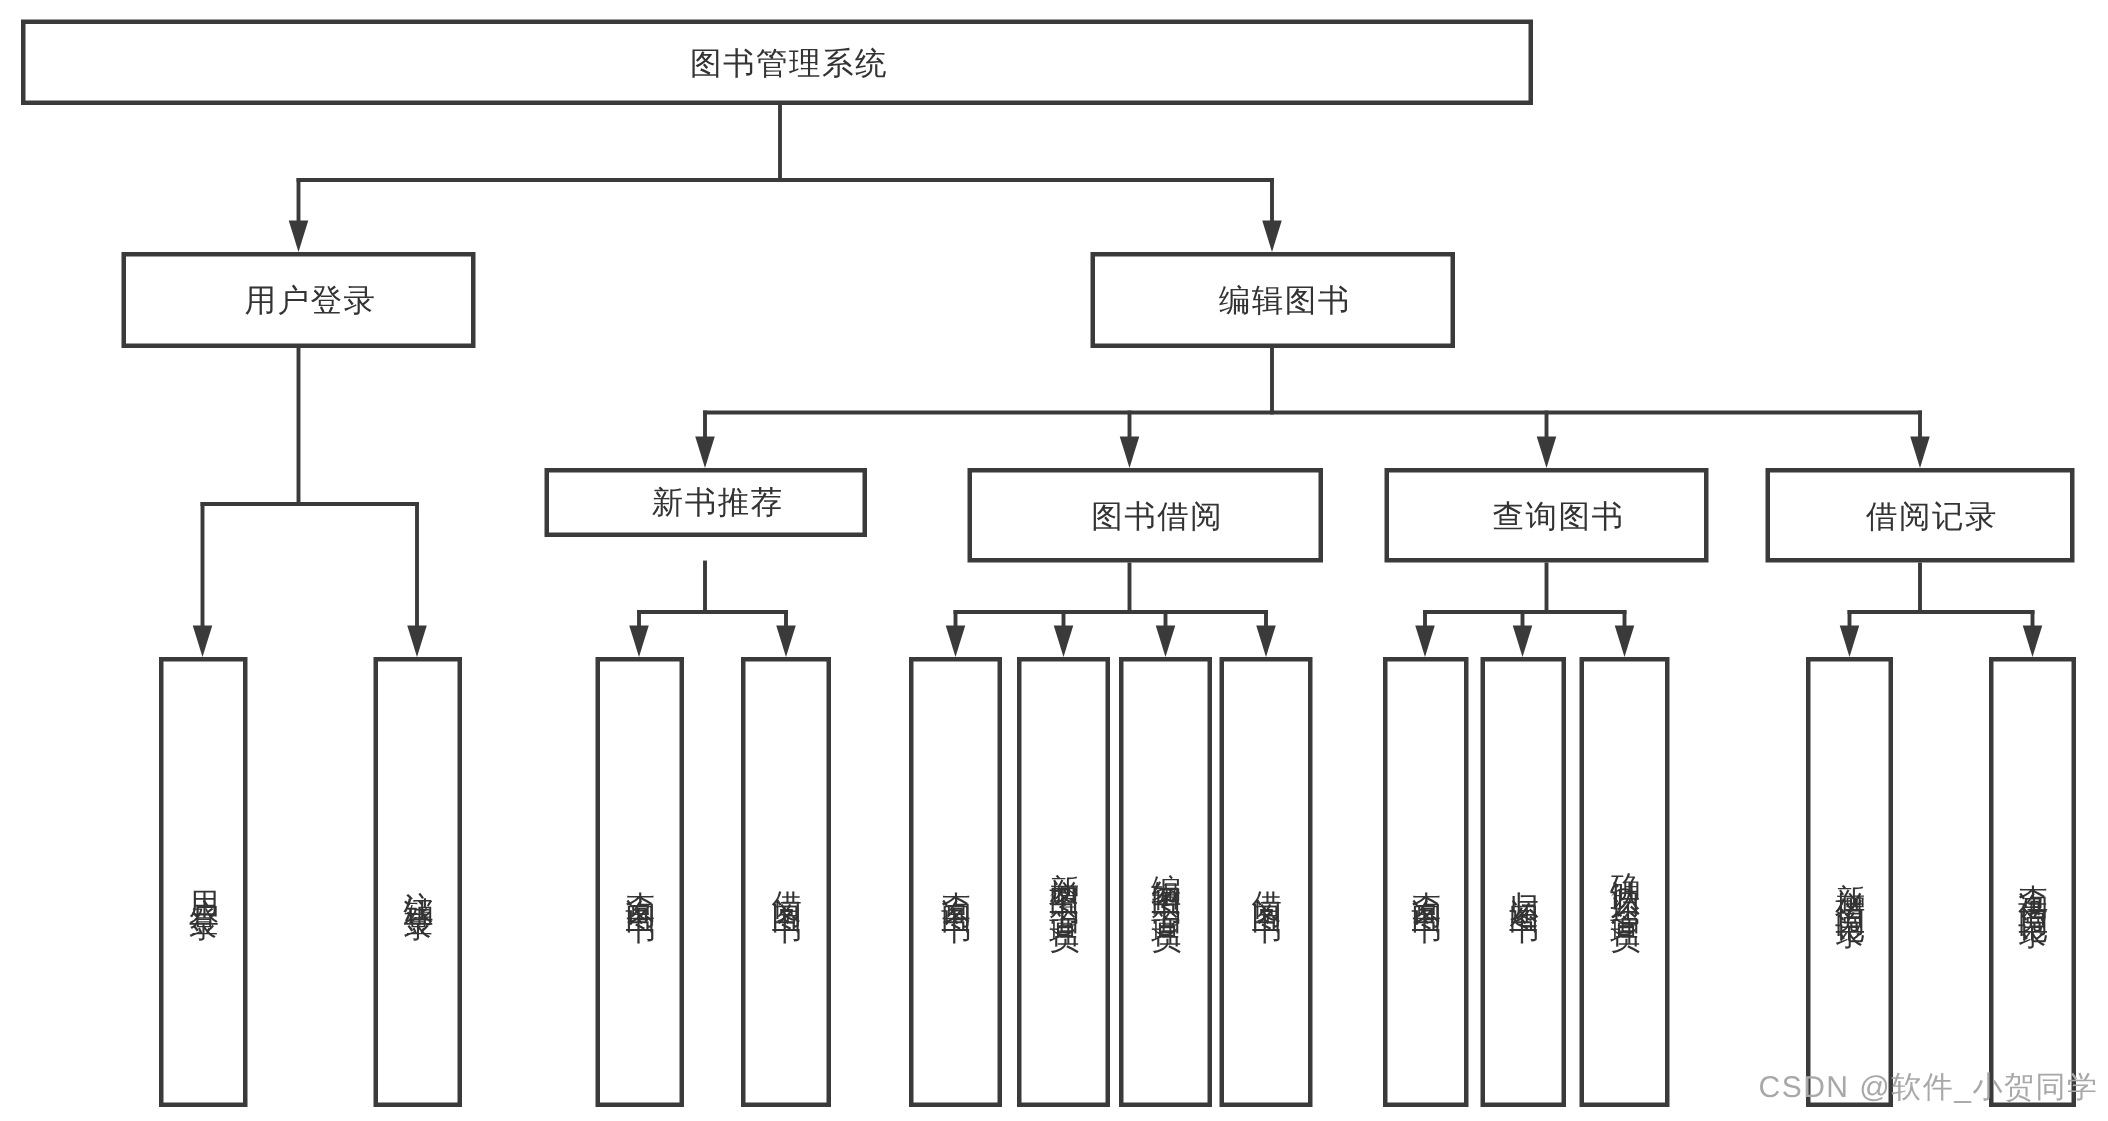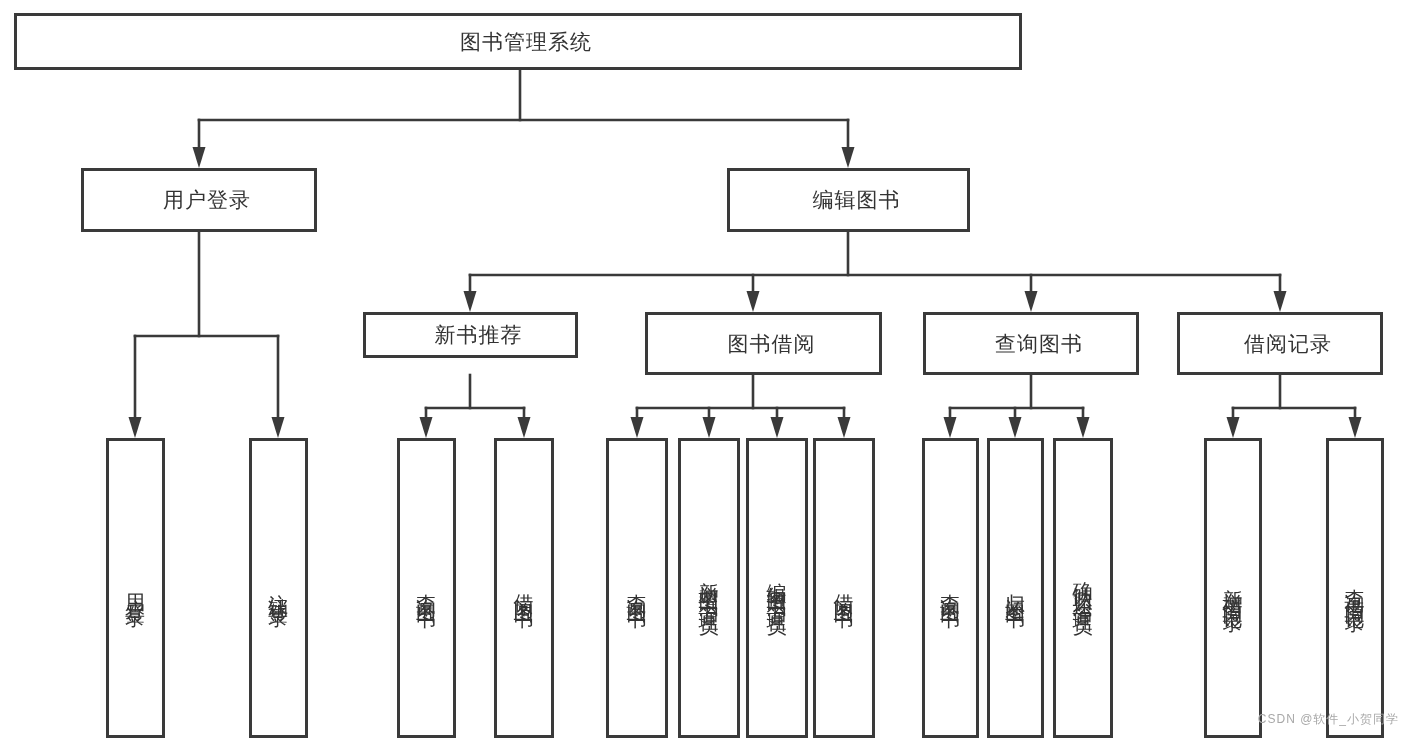--- a/index.html
+++ b/index.html
@@ -14,21 +14,21 @@
   .node.h{font-size:21px;letter-spacing:1px;padding-left:16px;}
   .node.v{font-size:20px;}
   .node.v .lbl{
     writing-mode:vertical-rl;text-orientation:mixed;
     letter-spacing:5px;line-height:1;
   }
   svg.connectors{position:absolute;left:0;top:0;z-index:0;}
   .cline{stroke:var(--line,#3a3a3a);stroke-width:2.6;stroke-linecap:square;fill:none;}
   .carrow{fill:var(--line,#3a3a3a);stroke:none;}
   .watermark{
-    position:absolute;right:6px;top:711px;font-size:12px;z-index:2;
+    position:absolute;right:6px;top:711px;font-size:20px;z-index:2;
     color:var(--watermark,#a8a8a8);letter-spacing:1px;white-space:nowrap;
   }
 </style>
 </head>
 <body>
 
 <svg class="connectors" width="1405" height="747" viewBox="0 0 1405 747">
 
   <line class="cline" x1="520" y1="69" x2="520" y2="120"></line>
   <line class="cline" x1="199" y1="120" x2="848" y2="120"></line>

